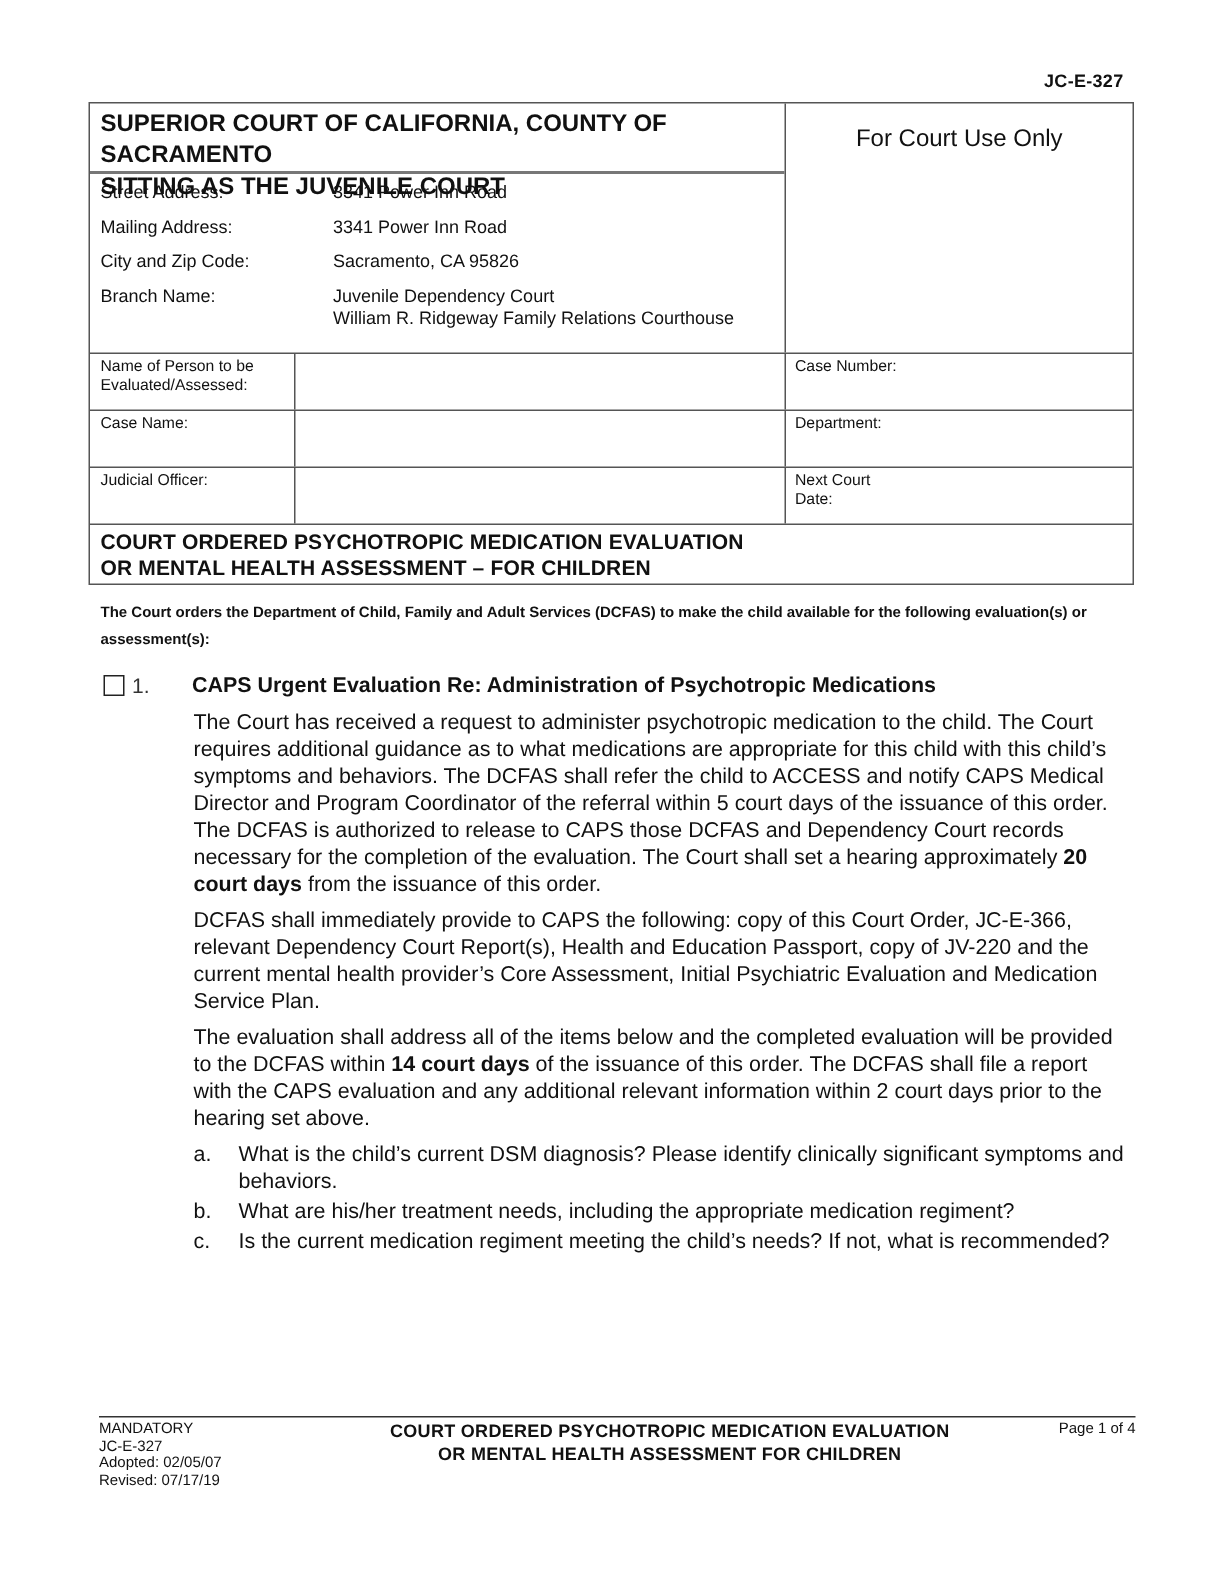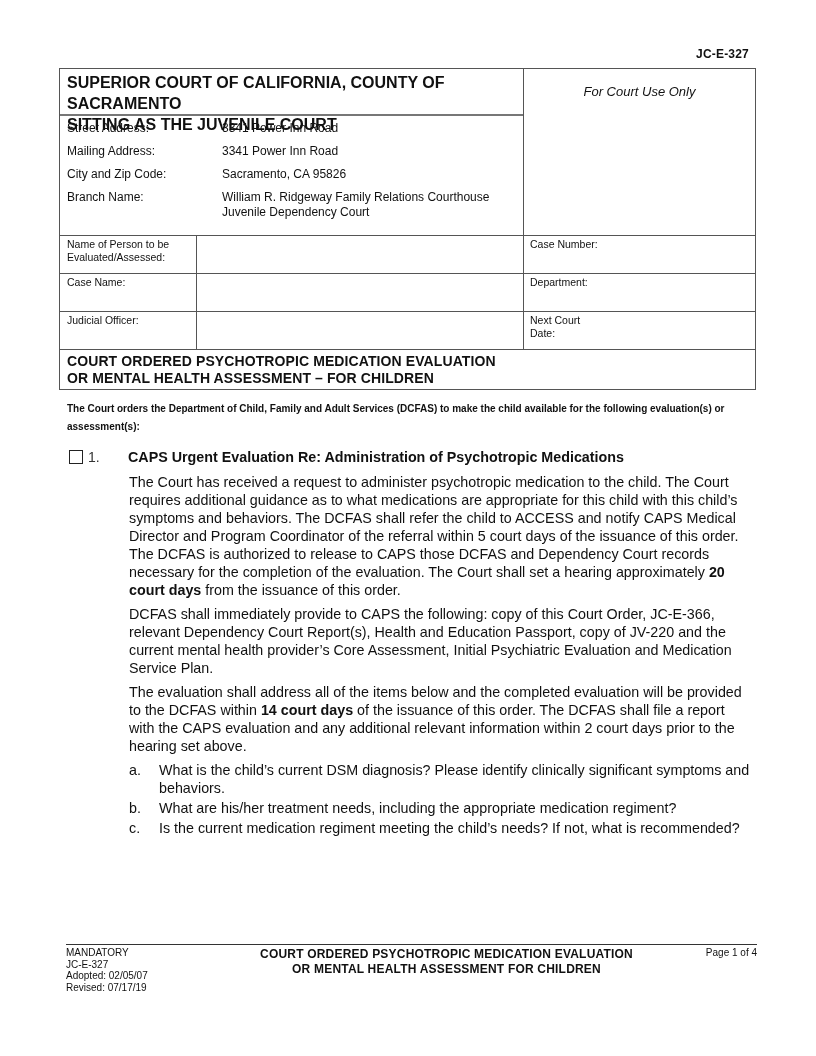--- a/index.html
+++ b/index.html
@@ -19,21 +19,21 @@
   .hdr-top { display: flex; height: 166px; }
   .hdr-left { width: 463px; border-right: 1px solid #555; display: flex; flex-direction: column; }
   .court-name {
     height: 47px; border-bottom: 2px solid #777; box-sizing: border-box;
     padding: 3px 6px 0 7px; font-size: 16px; font-weight: bold; line-height: 21px;
   }
   .addr { padding: 5px 6px 0 7px; font-size: 12px; }
   .addr-row { display: flex; line-height: 15px; margin-bottom: 8px; }
   .addr-label { width: 143px; flex-shrink: 0; }
   .addr-val { flex: 1; margin-left: 12px; }
-  .hdr-right { flex: 1; text-align: center; padding-top: 15px; font-size: 13px; font-style: italic; }
+  .hdr-right { flex: 1; text-align: center; padding-top: 15px; font-size: 16px; }
   .fields-row { display: flex; height: 37px; border-top: 1px solid #555; }
   .f-label { width: 137px; border-right: 1px solid #555; padding: 2px 0 0 7px; font-size: 10.5px; line-height: 12.5px; box-sizing: border-box; }
   .f-value { width: 326px; border-right: 1px solid #555; }
   .f-rlabel { flex: 1; padding: 2px 0 0 6px; font-size: 10.5px; line-height: 12.5px; }
   .form-title {
     border-top: 1px solid #555; height: 40px; padding: 3px 0 0 7px; box-sizing: border-box;
     font-size: 14px; font-weight: bold; line-height: 17px; letter-spacing: 0.1px;
   }
   
   .intro {
@@ -85,22 +85,22 @@
           <span class="addr-label">Mailing Address:</span>
           <span class="addr-val">3341 Power Inn Road</span>
         </div>
         <div class="addr-row">
           <span class="addr-label">City and Zip Code:</span>
           <span class="addr-val">Sacramento, CA 95826</span>
         </div>
         <div class="addr-row">
           <span class="addr-label">Branch Name:</span>
           <span class="addr-val">
+            <div>Juvenile Dependency Court</div>
             <div>William R. Ridgeway Family Relations Courthouse</div>
-            <div>Juvenile Dependency Court</div>
           </span>
         </div>
       </div>
     </div>
     <div class="hdr-right">
       <span>For Court Use Only</span>
     </div>
   </div>
 
   <div class="fields-row">

